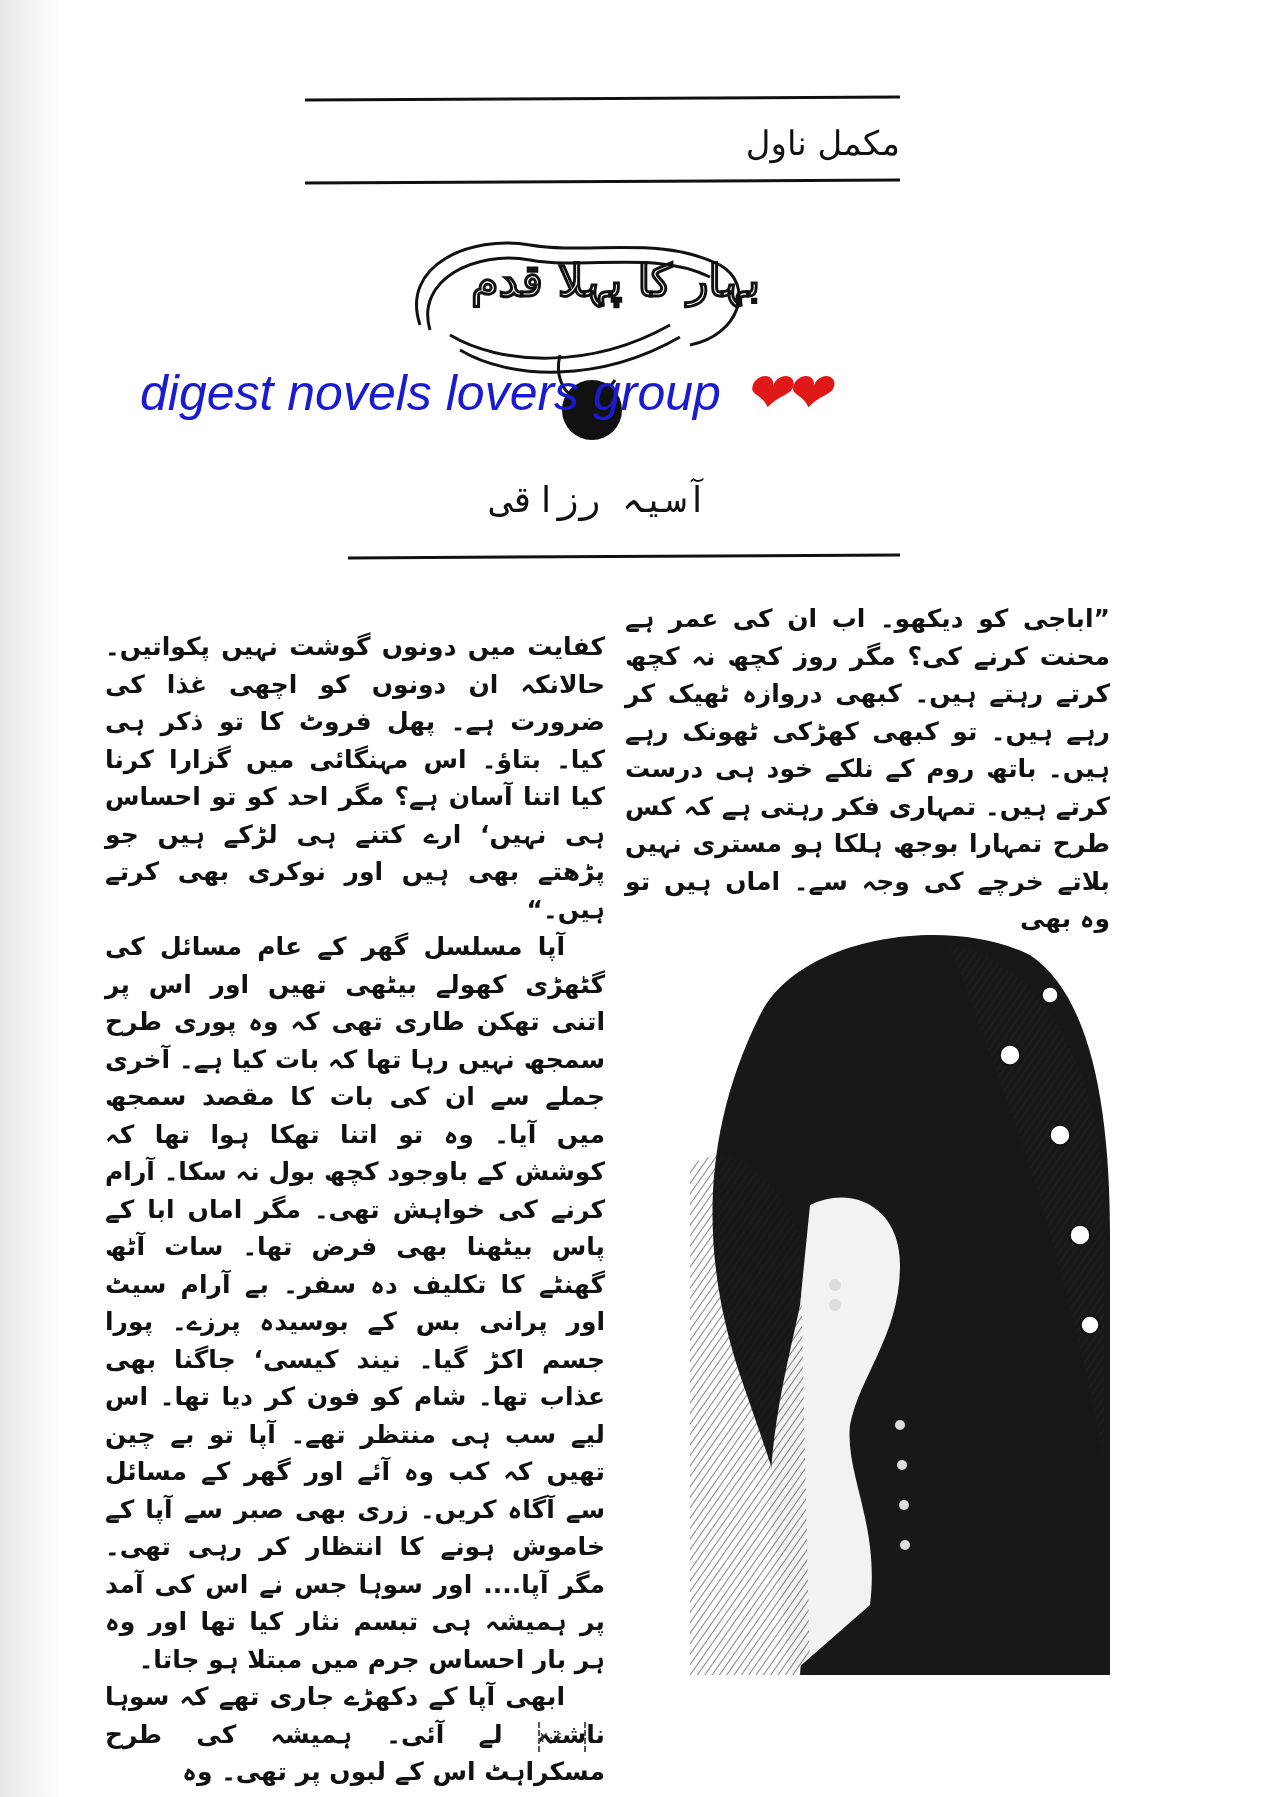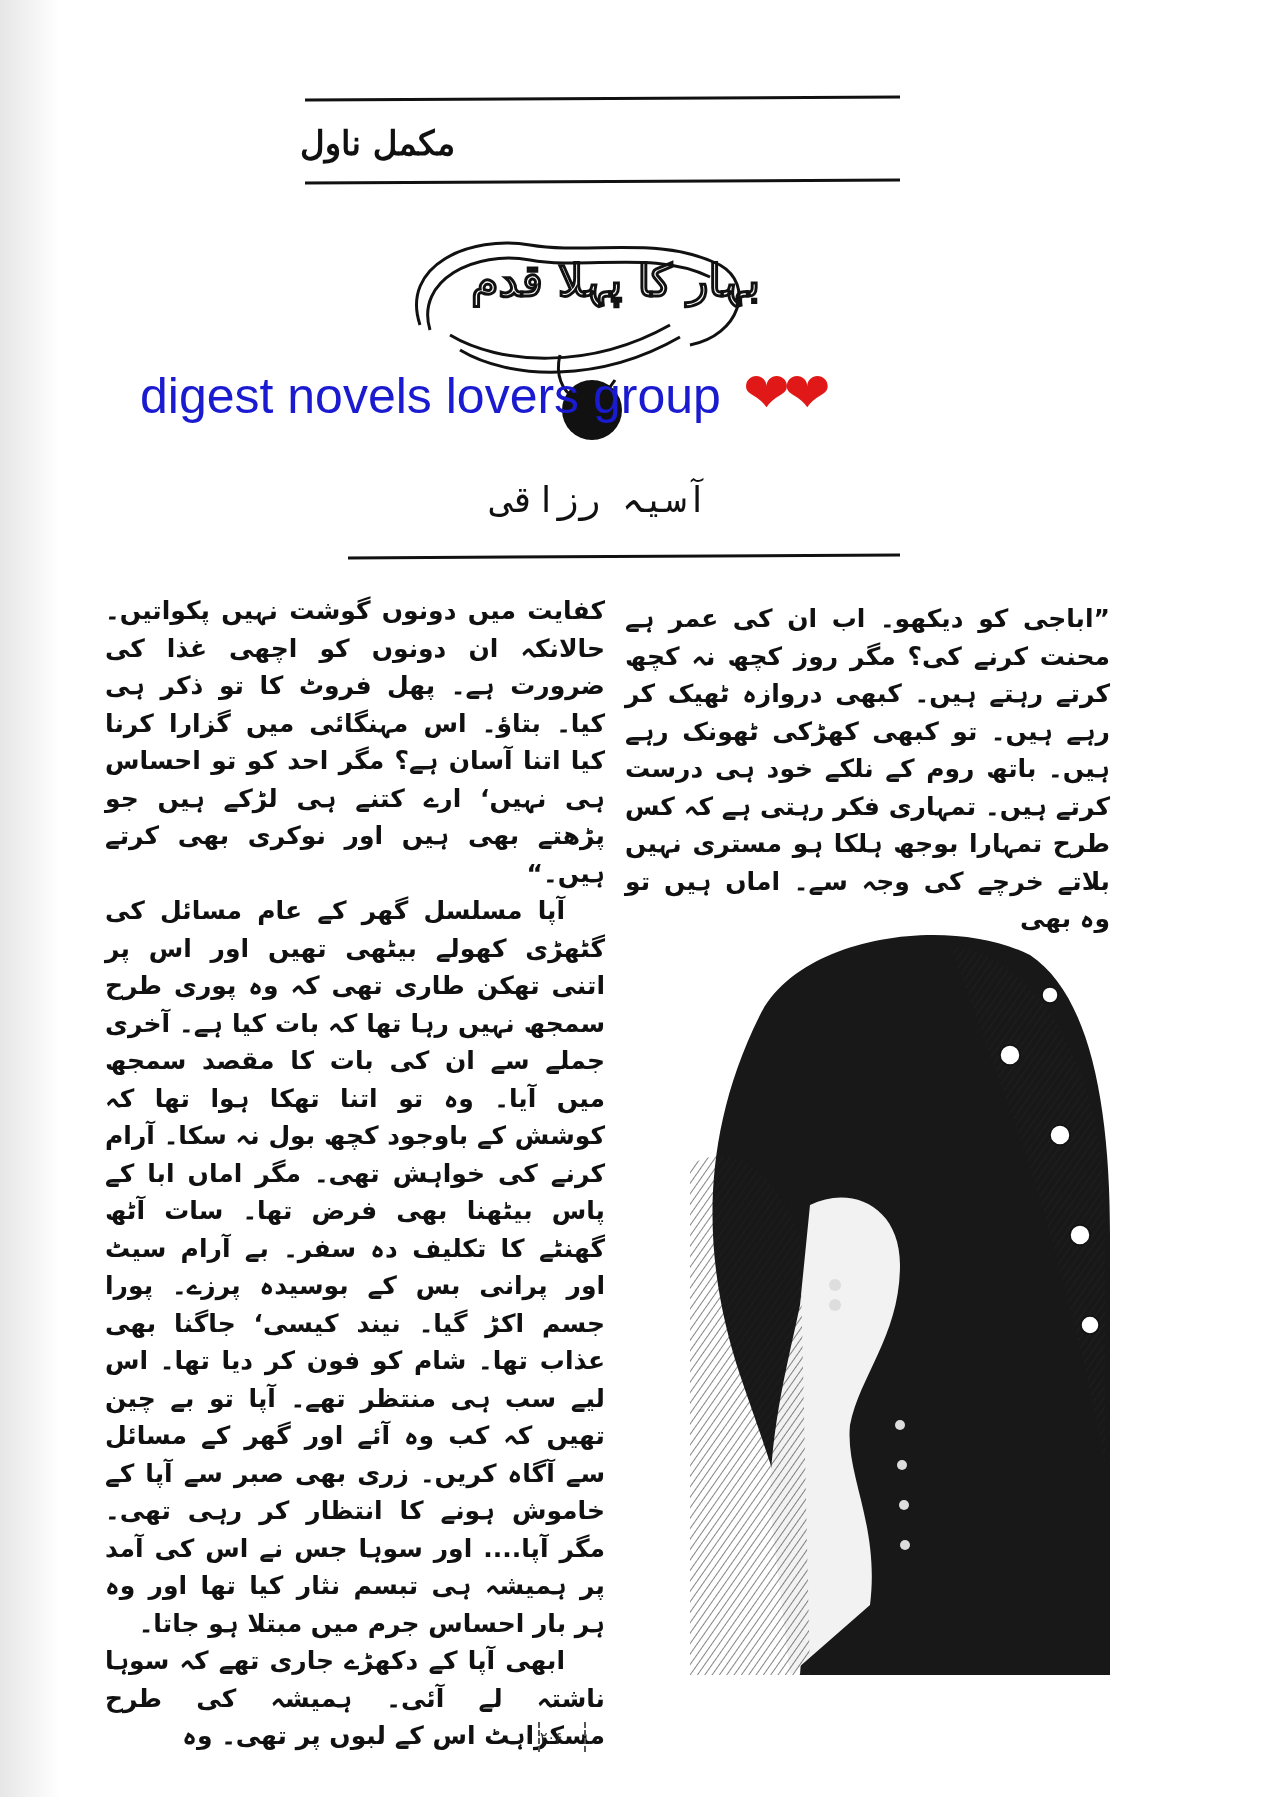--- a/index.html
+++ b/index.html
@@ -8,47 +8,47 @@
     background:#ffffff;
     font-family:"DejaVu Sans", sans-serif;
     color:#111;
   }
   .page-shadow {
     position:absolute; left:0; top:0; width:60px; height:1797px;
     background:linear-gradient(to right, #e6e6e6, #ffffff);
   }
   .rule { position:absolute; height:3px; background:#111; }
   .header-label {
-    position:absolute; left:300px; top:118px; width:600px; text-align:left;
-    direction:rtl; font-family:"DejaVu Serif", serif; font-size:34px; line-height:50px;font-weight:bold;
+    position:absolute; left:300px; top:118px; width:600px; text-align:right;
+    direction:rtl; font-family:"DejaVu Serif", serif; font-size:34px; line-height:50px;
   }
   .title-art { position:absolute; left:360px; top:205px; width:400px; height:240px; }
   .title-text {
     position:absolute; left:360px; top:255px; width:400px; text-align:right;
     direction:rtl; font-family:"DejaVu Serif", serif; font-size:44px; font-weight:bold;
     color:transparent; -webkit-text-stroke:1.6px #111;
   }
   .watermark {
     position:absolute; left:140px; top:360px;
     font-family:"Liberation Sans", sans-serif; font-size:50px; color:#1a1ad0;
-    white-space:nowrap; display:flex; align-items:flex-end;
+    white-space:nowrap; display:flex; align-items:center;font-style:italic;
   }
   .hearts { margin-left:22px; color:#e01818; font-size:56px; letter-spacing:-6px; }
   .author {
     position:absolute; left:300px; top:478px; width:600px; text-align:center;
     direction:rtl; font-family:Liberation Mono, monospace; font-size:36px; line-height:50px;
   }
   .col {
     position:absolute; direction:rtl; text-align:justify;
     font-family:"DejaVu Sans", sans-serif; font-size:25px; line-height:37.5px;
     font-weight:bold;
   }
   .col p { margin:0; }
   .col p.indent { text-indent:40px; }
-  .col-left { left:105px; top:592px; width:500px; }
+  .col-left { left:105px; top:628px; width:500px; }
   .col-right { left:625px; top:600px; width:485px; }
   .illustration {
     position:absolute; left:650px; top:905px; width:460px; height:770px;
   }
   .page-number {
     position:absolute; left:538px; top:1722px; width:44px; height:30px;
     border-left:2px dashed #555; border-right:2px dashed #555;
     text-align:left; font-size:14px; line-height:30px; color:#333;
   }
 </style>

